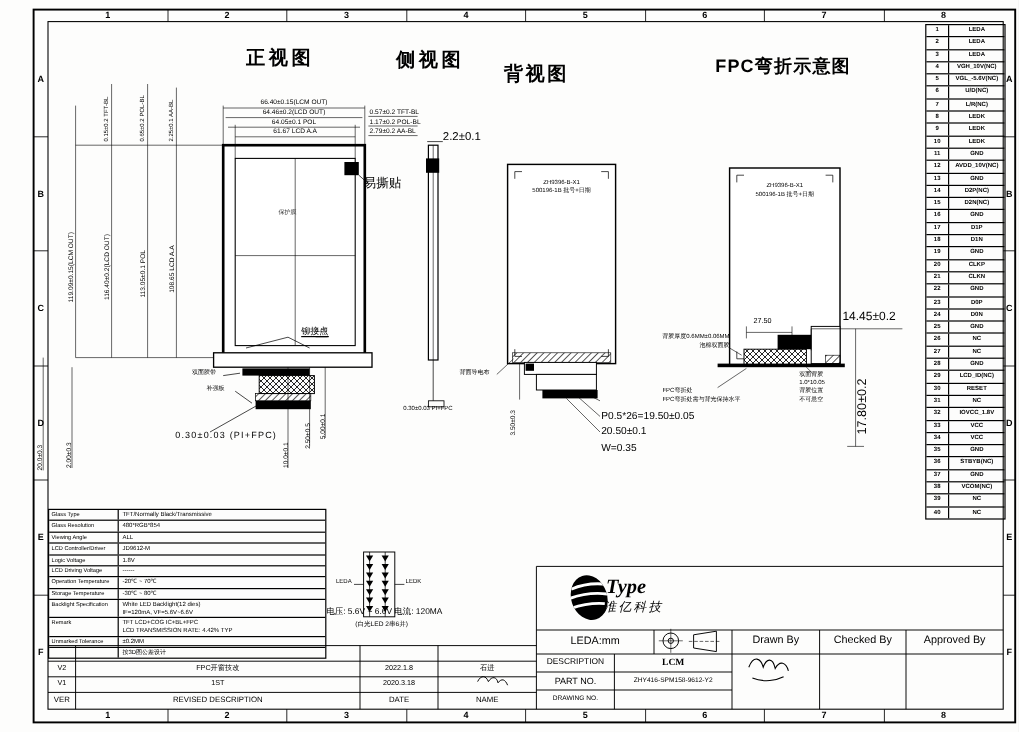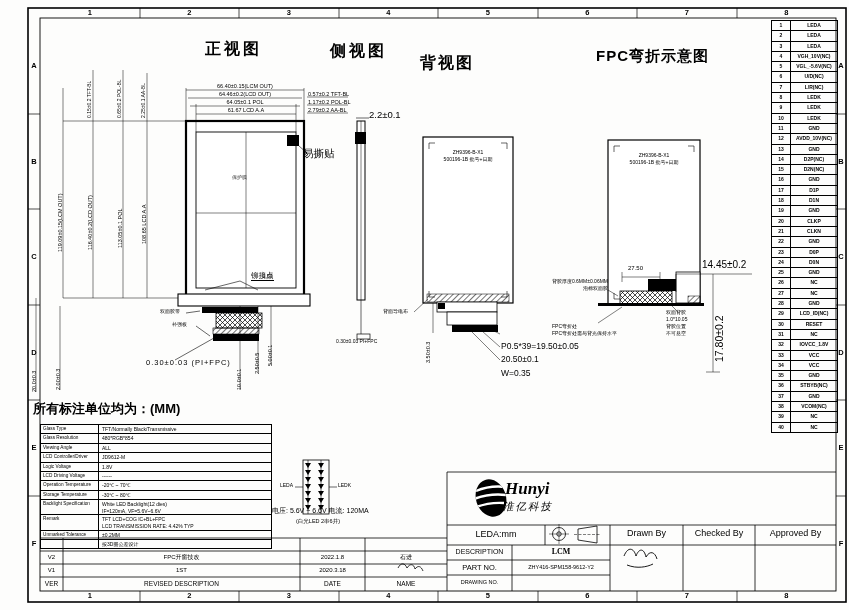--- a/index.html
+++ b/index.html
@@ -238,40 +238,39 @@
 <div class="t" style="left:160px;top:309px;font-size:5px;">双面胶带</div>
 <div class="t" style="left:172px;top:322px;font-size:5px;">补强板</div>
 
 <div class="t" style="left:369px;top:110px;font-size:9.5px;">2.2±0.1</div>
 <div class="t" style="left:336px;top:339px;font-size:5px;">0.30±0.03 PI+FPC</div>
 
 <div class="t ctr" style="left:423px;top:150px;width:90px;font-size:5px;">ZH9396-B-X1</div>
 <div class="t ctr" style="left:423px;top:157px;width:90px;font-size:5px;">500196-1B 批号+日期</div>
 <div class="t rot" style="left:425px;top:363px;font-size:5.5px;">3.50±0.3</div>
 <div class="t" style="left:501px;top:329px;font-size:8.5px;margin-top:40px;">W=0.35</div>
-<div class="t" style="left:501px;top:342px;font-size:8.5px;">P0.5*39=19.50±0.05</div>
+<div class="t" style="left:501px;top:342px;font-size:8.5px;">P0.5*26=19.50±0.05</div>
 <div class="t" style="left:501px;top:355px;font-size:8.5px;">20.50±0.1</div>
 <div class="t" style="left:383px;top:309px;font-size:5px;">背面导电布</div>
 
 <div class="t ctr" style="left:608px;top:153px;width:92px;font-size:5px;">ZH9396-B-X1</div>
 <div class="t ctr" style="left:608px;top:160px;width:92px;font-size:5px;">500196-1B 批号+日期</div>
 <div class="t" style="left:628px;top:265px;font-size:6px;">27.50</div>
 <div class="t" style="left:702px;top:259px;font-size:10px;">14.45±0.2</div>
 <div class="t rot" style="left:714px;top:362px;font-size:10.5px;">17.80±0.2</div>
 <div class="t" style="left:540px;top:279px;width:68px;font-size:5px;text-align:right;">背胶厚度0.6MM±0.06MM</div>
 <div class="t" style="left:540px;top:286px;width:68px;font-size:5px;text-align:right;">泡棉双面胶</div>
 <div class="t" style="left:552px;top:324px;font-size:5px;">FPC弯折处</div>
 <div class="t" style="left:552px;top:331px;font-size:5px;">FPC弯折处需与背光保持水平</div>
 <div class="t" style="left:666px;top:310px;font-size:5px;">双面背胶</div>
 <div class="t" style="left:666px;top:317px;font-size:5px;">1.0*10.05</div>
 <div class="t" style="left:666px;top:324px;font-size:5px;">背胶位置</div>
 <div class="t" style="left:666px;top:331px;font-size:5px;">不可悬空</div>
 
 
-<div class="t" style="left:33px;top:402px;font-size:13px;font-weight:bold;">所有标注单位均为：(MM)</div>
 
 <div class="t" style="left:280px;top:483px;font-size:5px;">LEDA</div>
 <div class="t" style="left:338px;top:483px;font-size:5px;">LEDK</div>
 <div class="t" style="left:272px;top:507px;font-size:7px;">电压: 5.6V ~ 6.6V   电流: 120MA</div>
 <div class="t" style="left:296px;top:518px;font-size:5.5px;">(白光LED 2串6并)</div>
 
 <div class="pin-table">
 
 <div class="pin-row">
     <span class="pin-n">1</span>
@@ -528,21 +527,21 @@
 <div class="rev-cell" style="left:300px;top:551px;width:65px;">2022.1.8</div>
 <div class="rev-cell" style="left:365px;top:551px;width:82px;">石进</div>
 <div class="rev-cell" style="left:40px;top:564px;width:23px;">V1</div>
 <div class="rev-cell" style="left:63px;top:564px;width:237px;">1ST</div>
 <div class="rev-cell" style="left:300px;top:564px;width:65px;">2020.3.18</div>
 <div class="rev-cell" style="left:40px;top:577px;width:23px;font-size:6.5px;">VER</div>
 <div class="rev-cell" style="left:63px;top:577px;width:237px;font-size:6.5px;">REVISED DESCRIPTION</div>
 <div class="rev-cell" style="left:300px;top:577px;width:65px;font-size:6.5px;">DATE</div>
 <div class="rev-cell" style="left:365px;top:577px;width:82px;font-size:6.5px;">NAME</div>
 
-<div class="t" style="left:505px;top:480px;font-size:17px;font-style:italic;font-weight:bold;font-family:'Liberation Serif',serif;">Hunyi</div>
+<div class="t" style="left:505px;top:480px;font-size:17px;font-style:italic;font-weight:bold;font-family:'Liberation Serif',serif;">Type</div>
 <div class="t" style="left:503px;top:501px;font-size:10.5px;font-style:italic;letter-spacing:2px;">淮亿科技</div>
 <div class="tb" style="left:447px;top:529px;width:98px;">LEDA:mm</div>
 <div class="tb" style="left:610px;top:528px;width:73px;">Drawn By</div>
 <div class="tb" style="left:683px;top:528px;width:72px;">Checked By</div>
 <div class="tb" style="left:755px;top:528px;width:81px;">Approved By</div>
 <div class="tb" style="left:447px;top:548px;width:65px;font-size:7px;">DESCRIPTION</div>
 <div class="tb" style="left:512px;top:547px;width:98px;font-size:8px;font-weight:600;font-family:'Liberation Serif',serif;">LCM</div>
 <div class="tb" style="left:447px;top:563px;width:65px;font-size:7.5px;">PART NO.</div>
 <div class="tb" style="left:512px;top:564px;width:98px;font-size:5.5px;">ZHY416-SPM158-9612-Y2</div>
 <div class="tb" style="left:447px;top:579px;width:65px;font-size:5.5px;">DRAWING NO.</div>

